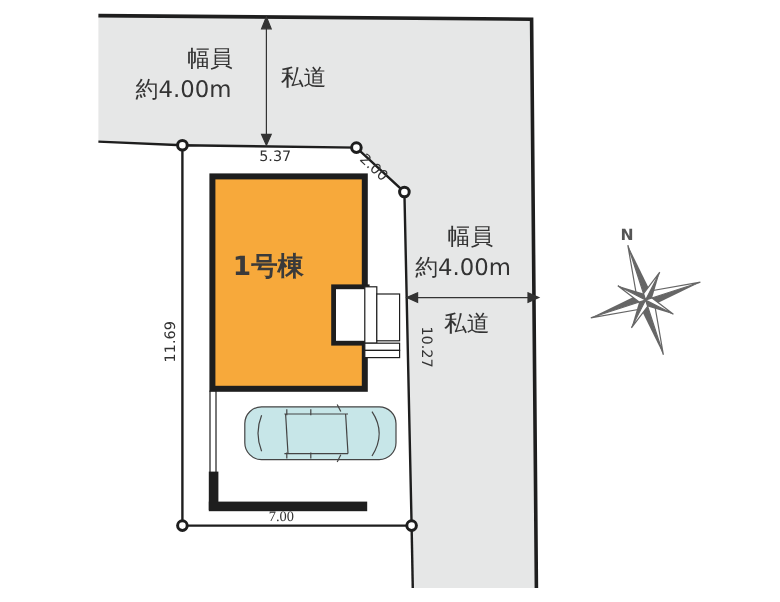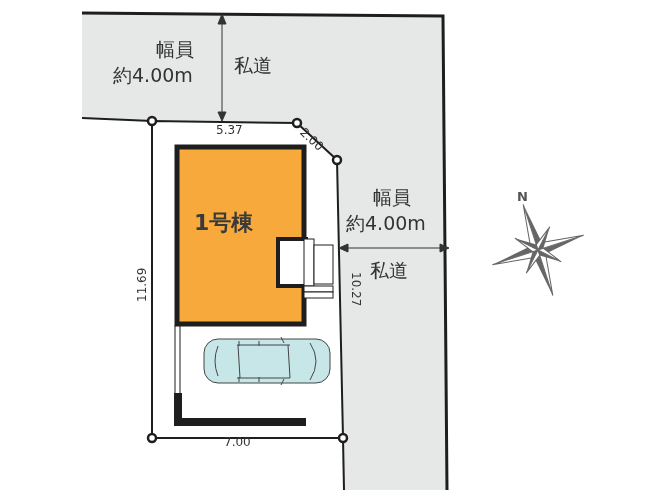--- a/index.html
+++ b/index.html
@@ -97,18 +97,18 @@
 <div class="lbl road-title" style="left:113px;top:66px;">約4.00m</div>
 <div class="lbl road-title" style="left:234px;top:56px;">私道</div>
 
 <div class="lbl road-title" style="left:373px;top:188px;">幅員</div>
 <div class="lbl road-title" style="left:346px;top:214px;">約4.00m</div>
 <div class="lbl road-title" style="left:370px;top:261px;">私道</div>
 
 <div class="lbl dim" style="left:216px;top:124px;">5.37</div>
 <div class="lbl dim" style="left:306px;top:126px;transform:rotate(43deg);transform-origin:left top;">2.00</div>
 <div class="lbl dim" style="left:362px;top:272px;transform:rotate(90deg);transform-origin:left top;">10.27</div>
-<div class="lbl dim" style="left:224px;top:436px;">7.00</div>
+<div class="lbl dim" style="left:224px;top:424px;font-family:Liberation Serif, serif;">7.00</div>
 <div class="lbl dim" style="left:136px;top:302px;transform:rotate(-90deg);transform-origin:left top;">11.69</div>
 
 <div class="lbl bldg" style="left:194px;top:212px;">1号棟</div>
 
 <div class="lbl n" style="left:517px;top:190px;">N</div>
 
 </body></html>

